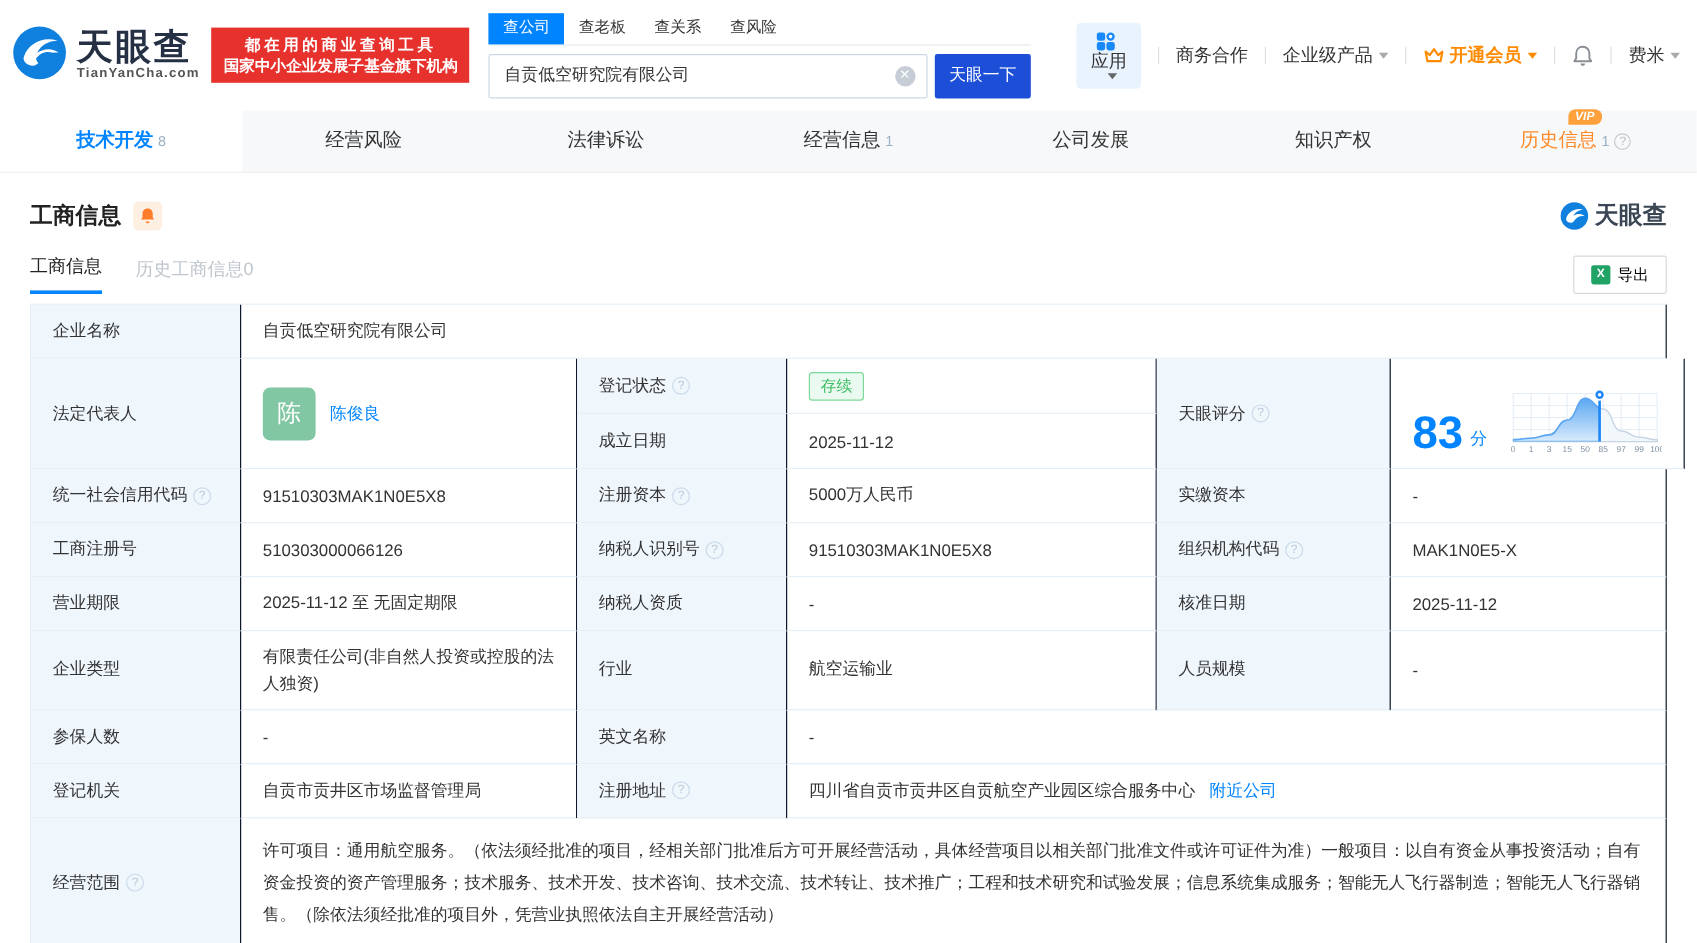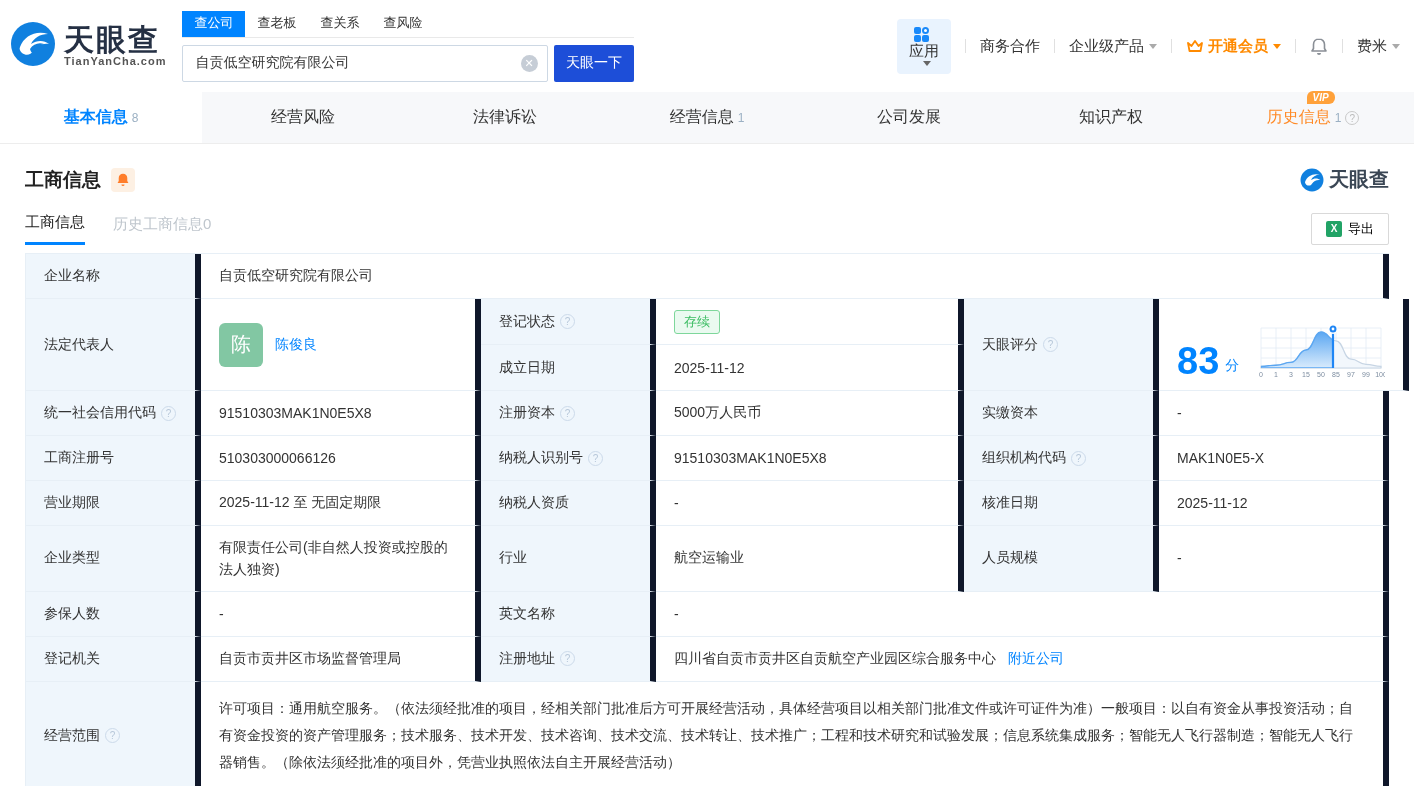--- a/index.html
+++ b/index.html
@@ -49,21 +49,21 @@
   .wmark { margin-left:auto; display:flex; align-items:center; }
   .wmark-txt { font-size:20px; font-weight:bold; color:#3a4654; margin-left:5px; }
   .subtabs { display:flex; align-items:center; margin-top:20px; }
   .subtab { font-size:15px; margin-right:28px; padding-bottom:10px; cursor:pointer; color:#bfc6cd; }
   .subtab.active { color:#222; border-bottom:3px solid #0084ff; }
   .export-btn { margin-left:auto; display:flex; align-items:center; border:1px solid #d9d9d9; border-radius:2px; padding:6px 14px; font-size:13px; cursor:pointer; background:#fff; }
   .xls { width:16px; height:16px; background:#21a366; border-radius:2px; color:#fff; font-size:10px; font-weight:bold; text-align:center; line-height:16px; margin-right:6px; }
   
   .tbl { margin-top:8px; border-top:1px solid #e7eff6; border-left:1px solid #e7eff6; font-size:14px; }
   .trow { display:grid; grid-template-columns:175px 280px 175px 308px 195px 1fr; }
-  .cell { border-right:6px solid #0f172a; border-bottom:1px solid #e7eff6; display:flex; align-items:center; padding:10px 18px; min-height:45px; }
+  .cell { border-right:1px solid #0f172a; border-bottom:1px solid #e7eff6; display:flex; align-items:center; padding:10px 18px; min-height:45px; }
   .lbl { background:#eff6fc; color:#333; gap:5px; }
   .help { width:15px; height:15px; border:1px solid #ccdaea; border-radius:50%; color:#b7c7d9; font-size:10px; line-height:13px; text-align:center; flex:0 0 15px; }
   .link { color:#0084ff; cursor:pointer; }
   .badge-ok { background:#eafaf0; border:1px solid #7ed79b; color:#3dbd63; font-size:13px; padding:2px 9px; border-radius:3px; }
   .avatar { width:44px; height:44px; border-radius:6px; background:#82c7a3; color:#fff; font-size:20px; display:flex; align-items:center; justify-content:center; }
   .rep-name { margin-left:12px; }
   .score-num { color:#0084ff; font-size:38px; font-weight:bold; line-height:38px; }
   .score-unit { color:#0084ff; font-size:14px; margin-left:2px; align-self:flex-end; padding-bottom:5px; }
   .score-cell { justify-content:center; gap:4px;align-items:flex-end; }
   .scope { line-height:1.95; align-items:flex-start; padding-top:13px; padding-bottom:13px; display:block; }
@@ -79,20 +79,24 @@
           <circle cx="23" cy="23" r="22" fill="#1080df"></circle>
           <path d="M10 26 C14 15 26 9 38 13 C30 13 24 17 21 23 C27 19 34 19 39 23 C32 22 26 25 23 30 C21 34 16 35 12 32 C10 30 9 28 10 26 Z" fill="#fff"></path>
           <path d="M20 28 c3-5 9-7 14-5 -4 1-8 4-9 8 -2 2-4 1-5-3z" fill="#1080df"></path>
         </svg>
     </span>
     <span class="logo-txt">
       <div class="logo-name">天眼查</div>
       <div class="logo-dom">TianYanCha.com</div>
     </span>
   </div>
+  <div class="slogan">
+    <div class="l1">都在用的商业查询工具</div>
+    <div>国家中小企业发展子基金旗下机构</div>
+  </div>
   <div class="search-wrap">
     <div class="stabs">
       <span class="stab active">查公司</span>
       <span class="stab">查老板</span>
       <span class="stab">查关系</span>
       <span class="stab">查风险</span>
     </div>
     <div class="sbar">
       <span class="sinput-box">
         <input class="sinput" value="自贡低空研究院有限公司" style="">
@@ -131,21 +135,21 @@
           <path d="M7 16 a2 2 0 0 0 4 0" fill="#8a8f96"></path>
         </svg>
     </span>
     <span class="hsep"></span>
     <span class="hitem"><span>费米</span><span class="caret lt"></span></span>
   </div>
 </div>
 
 <div class="tabbar">
   <div class="tb active">
-      <span>基本信息</span>
+      <span>技术开发</span>
       <span class="cnt">8</span>
     </div>
   <div class="tb">
       <span>经营风险</span>
     </div>
   <div class="tb">
       <span>法律诉讼</span>
     </div>
   <div class="tb">
       <span>经营信息</span>

